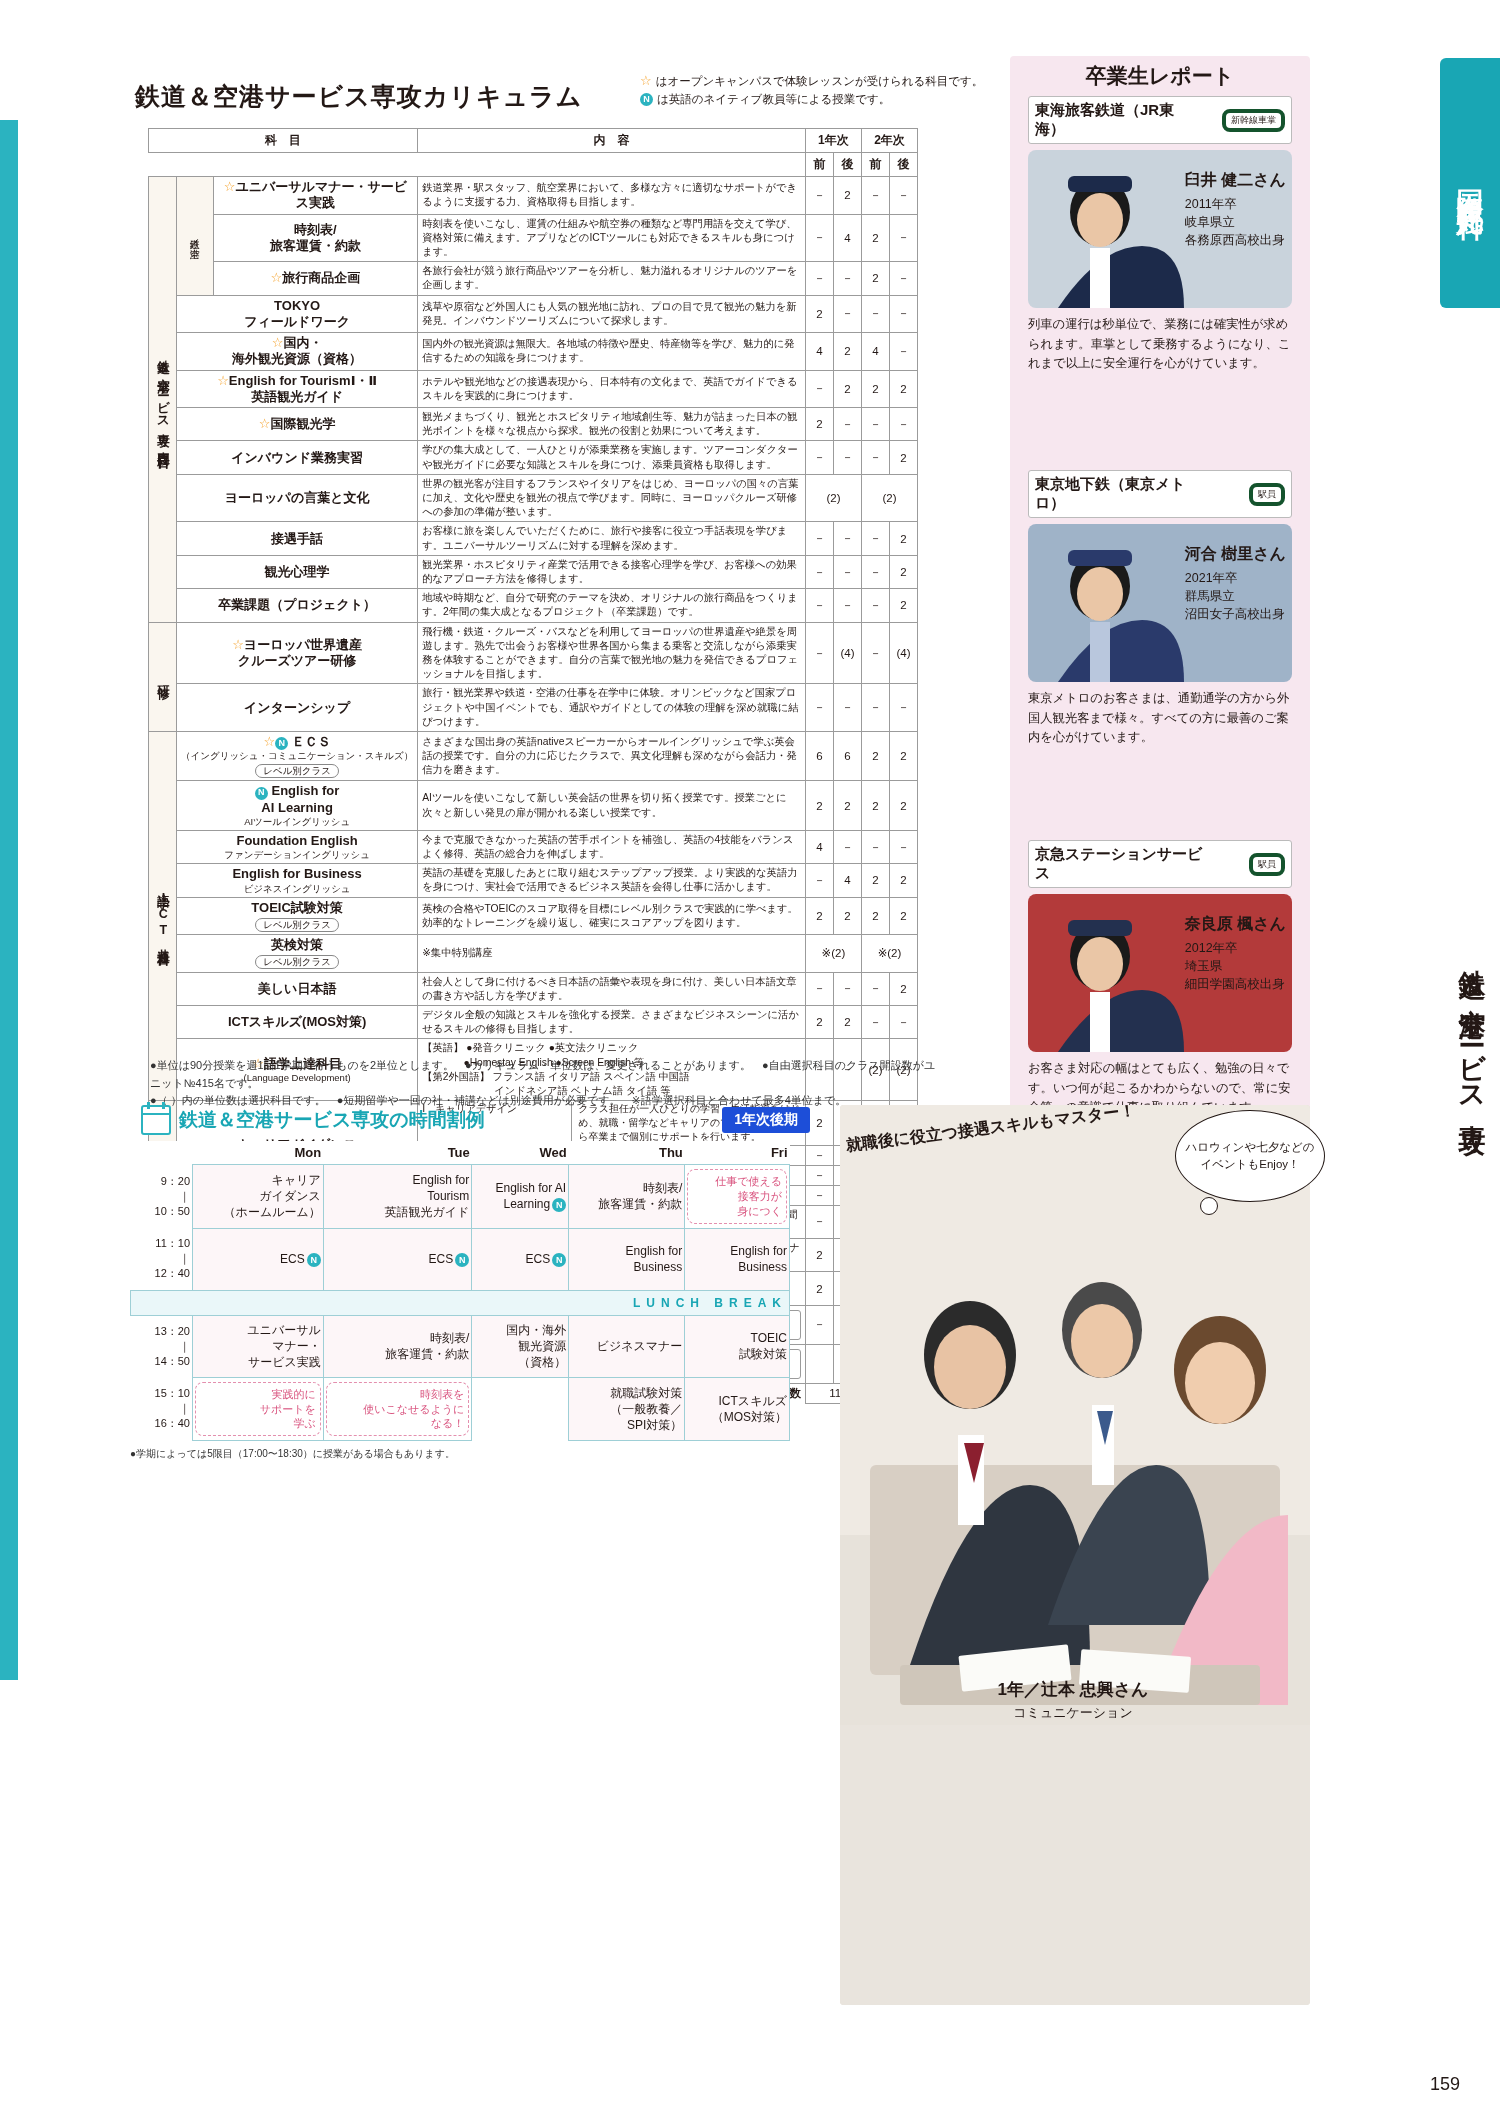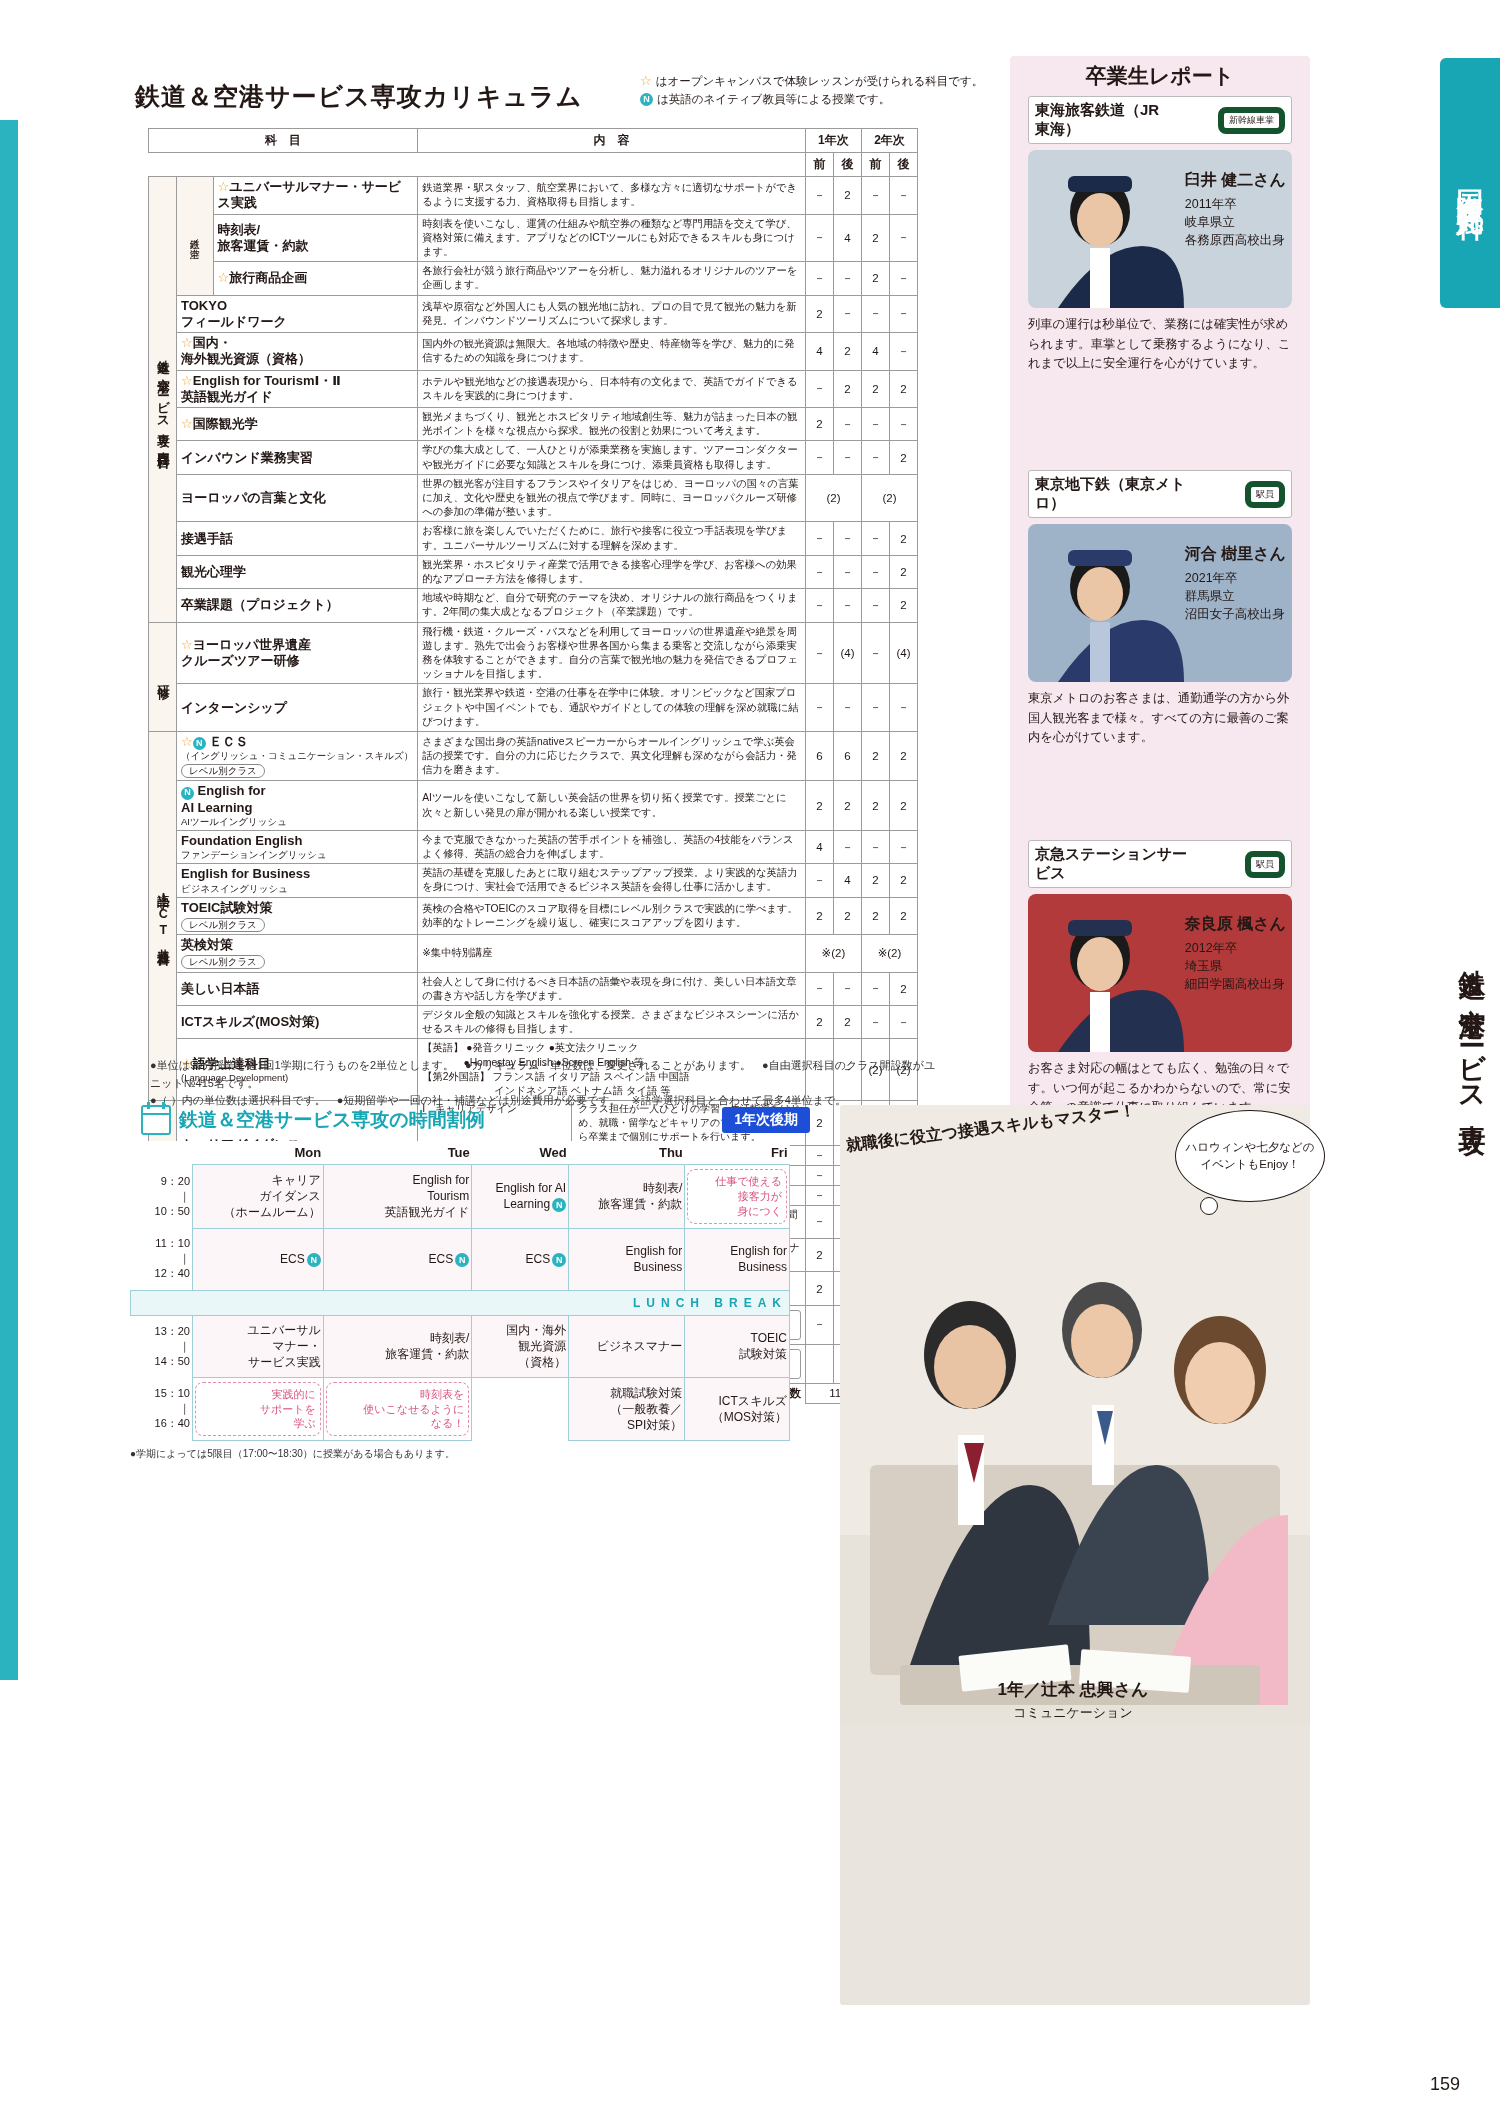--- a/index.html
+++ b/index.html
@@ -63,21 +63,21 @@
     padding:3px 2px;
   }
   .cat-cell{
     width:26px; background:#faf6ef; text-align:center; font-weight:bold; font-size:12.5px;
     letter-spacing:2px; padding:0;
   }
   .cat-vert{ writing-mode:vertical-rl; text-orientation:upright; margin:0 auto; line-height:1.1;}
   .sub-cell{
     width:34px;background:#faf6ef;text-align:center;font-size:11px;padding:0;
   }
-  .subj{ width:190px; font-size:13px; font-weight:bold; line-height:1.25; padding:4px 6px;}
+  .subj{ width:190px; font-size:13px; font-weight:bold; line-height:1.25; padding:4px 6px;text-align:center;}
   .subj .small{ font-size:9.5px; font-weight:normal; display:block; }
   .desc{ width:360px; font-size:10.3px; line-height:1.38; padding:3px 6px;}
   .yr{ width:26px; text-align:center; font-size:11.5px; }
   .pill{
     display:inline-block;border:1px solid #888;border-radius:9px;
     padding:0 7px;font-size:9.5px;font-weight:normal;background:#fff;margin-top:2px;
   }
 
   .grad-row td{ border:1px solid #9b9b9b; }
   .grad-label{ text-align:right; font-size:11.5px; padding-right:8px; font-weight:bold;}
@@ -104,21 +104,21 @@
     position:absolute; left:1010px; top:62px; width:300px; text-align:center;
     font-size:21px; font-weight:bold; color:#231815;
   }
   .rep{ position:absolute; left:1028px; width:264px; }
   .rep .name-bar{
     display:flex; align-items:center; justify-content:center; gap:4px;
     background:#fff; border:1px solid #bbb; border-radius:3px;
     font-size:15px; font-weight:bold; padding:4px 6px; margin-bottom:6px;
   }
   .name-bar .role{
-    font-size:9px; font-weight:normal; border:6px solid #14532d; border-radius:8px;
+    font-size:9px; font-weight:normal; border:4px solid #14532d; border-radius:8px;
     padding:1px 5px; background:#fff; white-space:nowrap;margin-left:40px;
   }
   .rep .photo{
     width:264px; height:158px; border-radius:8px; position:relative; overflow:hidden;
   }
   .rep .info{
     position:absolute; right:6px; top:18px; font-size:12.5px; line-height:1.45;
     color:#231815; text-align:left;
   }
   .rep .info .pname{ font-size:16px; font-weight:bold; display:block; margin-bottom:4px;}

